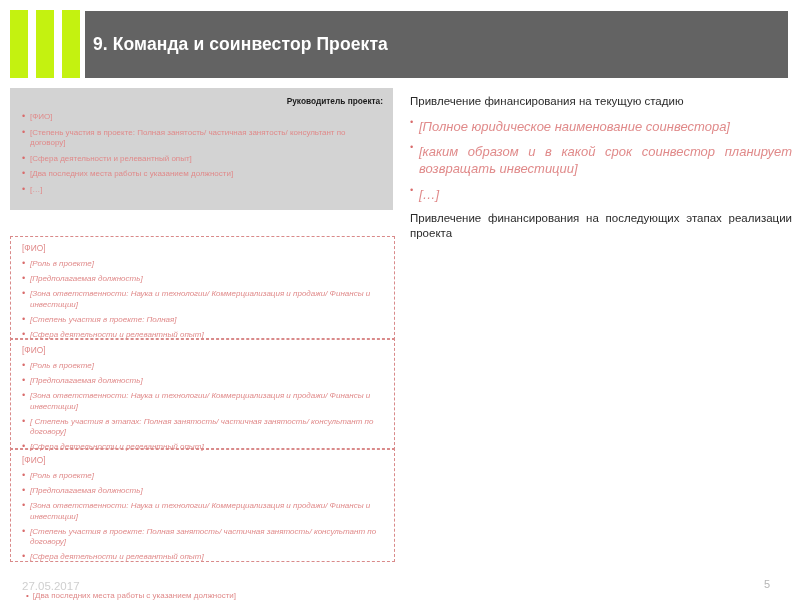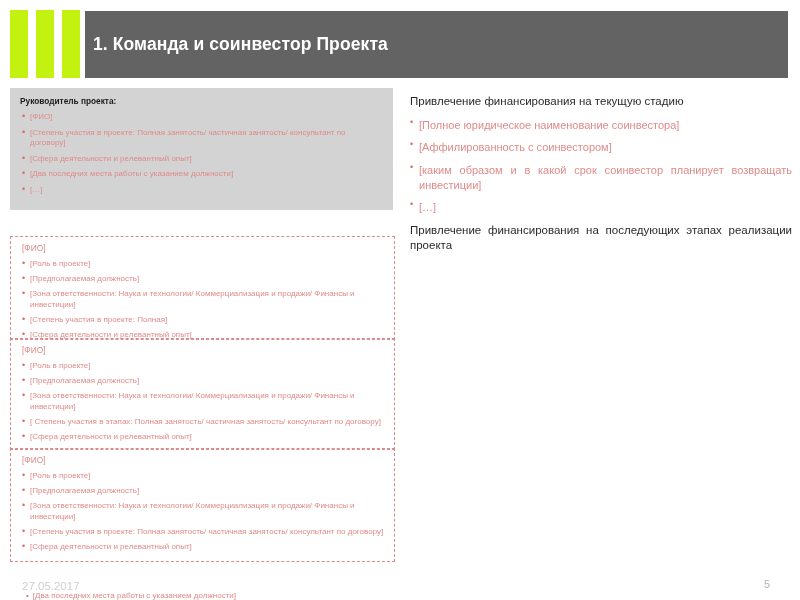--- a/index.html
+++ b/index.html
@@ -66,20 +66,21 @@
   .grey-panel {
     background: #d3d3d3;
     padding: 8px 10px 9px 10px;
     width: 383px;
   }
   .panel-title {
     font-size: 8.3px;
     font-weight: bold;
     color: #1a1a1a;
     margin-bottom: 6px;
+    text-align: right;
   }
 
   ul.red-list { list-style: none; }
   ul.red-list > li {
     position: relative;
     font-size: 8px;
     line-height: 1.28;
     color: #e08a8a;
     padding-left: 10px;
     margin-bottom: 5.5px;
@@ -100,42 +101,43 @@
     border: 1px dashed #d98a8a;
     background: transparent;
     padding: 6px 9px 4px 9px;
   }
   .member-box .member-name {
     font-size: 8.4px;
     color: #e08a8a;
     margin-bottom: 6px;
     padding-left: 2px;
   }
-  .member-box ul.red-list > li { margin-bottom: 5px; }
+  .member-box ul.red-list > li { margin-bottom: 5px; font-style: italic; }
 
   .mb1 { top: 148px;  height: 104px; }
   .mb2 { top: 250px;  height: 112px; }
   .mb3 { top: 360px;  height: 114px; }
 
   
   .sub-heading {
     font-size: 11.5px;
     color: #2a2a2a;
     line-height: 1.28;
     margin: 6px 0 9px 0;
     text-align: justify;
   }
   .sub-heading.first { margin-top: 6px; }
 
   ul.red-list.justified > li {
     text-align: justify;
-    font-size: 11px;
+    font-size: 13px;
     line-height: 1.33;
     margin-bottom: 8px;
     padding-left: 9px;
+    font-style: italic;
   }
   ul.red-list.justified > li::before { left: 0px; }
 
   
   .footer-date {
     position: absolute;
     left: 22px; bottom: 8px;
     font-size: 11.5px;
     color: #cfcfcf;
   }
@@ -162,21 +164,21 @@
 <body>
 
 <div class="slide">
 
   <div class="header-bars">
     <div class="bar"></div>
     <div class="bar"></div>
     <div class="bar"></div>
   </div>
   <div class="header-band">
-    <div class="header-title">1. Команда и соинвестор Проекта</div>
+    <div class="header-title">9. Команда и соинвестор Проекта</div>
   </div>
 
   <div class="col-left">
 
 
     <div class="grey-panel">
       <div class="panel-title">Руководитель проекта:</div>
       <ul class="red-list">
         <li>[ФИО]</li>
         <li>[Степень участия в проекте: Полная занятость/ частичная занятость/ консультант по договору]</li>
@@ -220,21 +222,20 @@
     </div>
 
   </div>
 
   <div class="col-right">
 
 
     <div class="sub-heading first">Привлечение финансирования на текущую стадию</div>
     <ul class="red-list justified">
       <li>[Полное юридическое наименование соинвестора]</li>
-      <li>[Аффилированность с соинвестором]</li>
       <li>[каким образом и в какой срок соинвестор планирует возвращать инвестиции]</li>
       <li>[…]</li>
     </ul>
 
     <div class="sub-heading">Привлечение финансирования на последующих этапах реализации проекта</div>
 
   </div>
 
   <div class="footer-date">27.05.2017</div>
   <div class="overflow-line">[Два последних места работы с указанием должности]</div>

